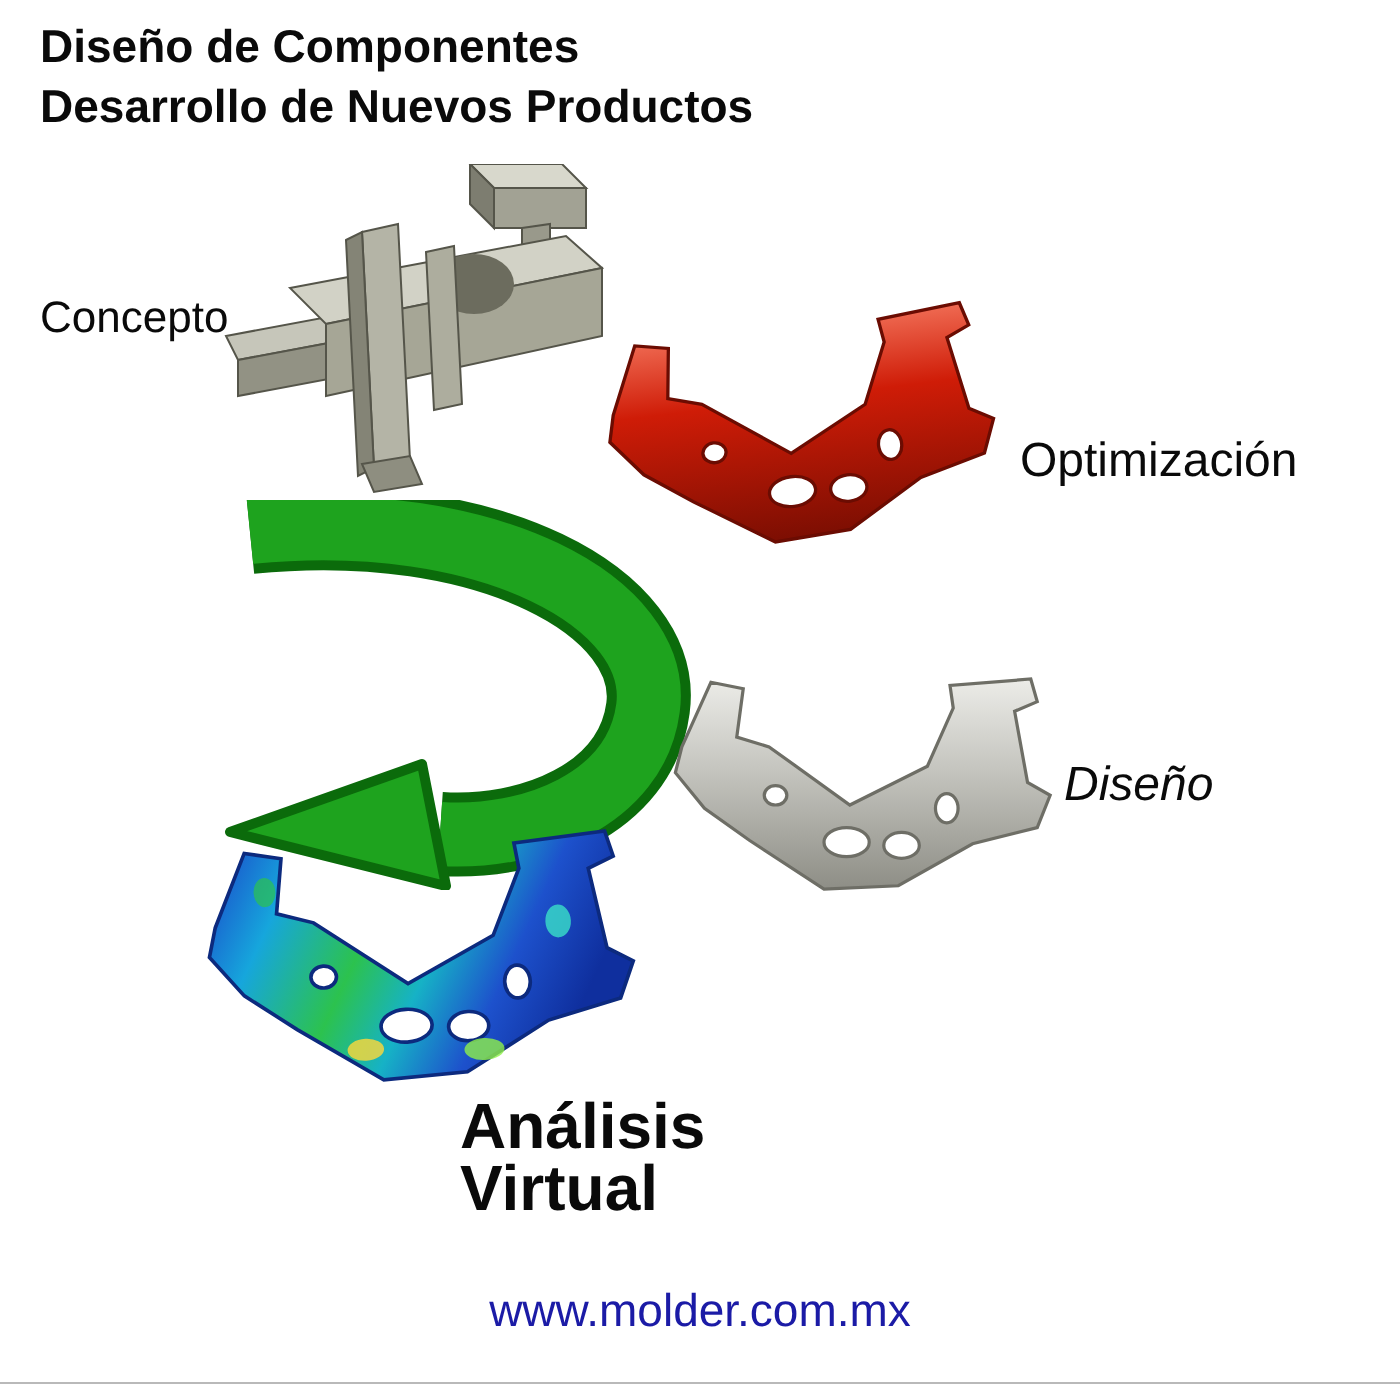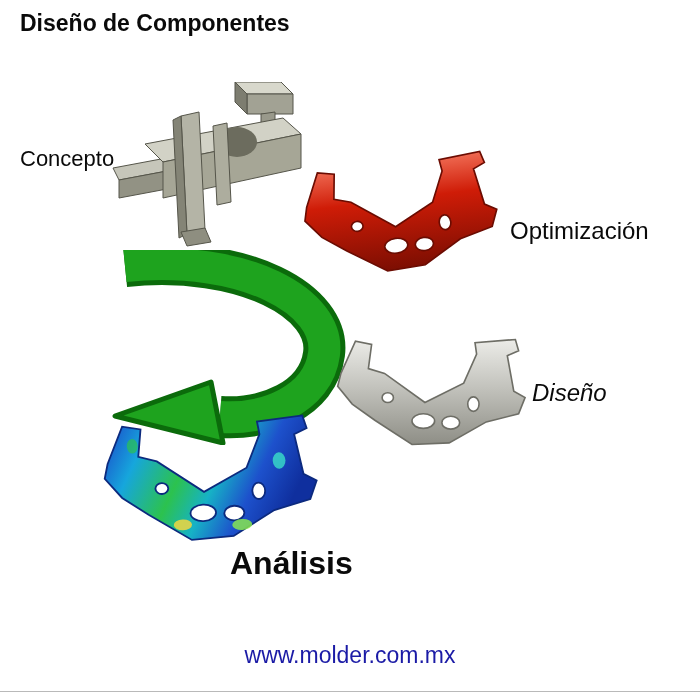--- a/index.html
+++ b/index.html
@@ -56,20 +56,21 @@
         <stop offset="0.45" stop-color="#2cc24e"></stop>
         <stop offset="0.62" stop-color="#16b2c6"></stop>
         <stop offset="0.8" stop-color="#1d51cc"></stop>
         <stop offset="1" stop-color="#0f2f9e"></stop>
       </linearGradient>
     </defs>
   </svg>
 
   <div class="title">
     <div>Diseño de Componentes</div>
+    <div>Desarrollo de Nuevos Productos</div>
   </div>
 
   <svg class="model model-concept" viewBox="0 0 250 185">
     <polygon points="150,0 196,0 208,12 162,12" fill="#d8d8cc" stroke="#55554a" stroke-width="1"></polygon>
     <polygon points="162,12 208,12 208,32 162,32" fill="#a2a294" stroke="#55554a" stroke-width="1"></polygon>
     <polygon points="150,0 162,12 162,32 150,20" fill="#7d7d70" stroke="#55554a" stroke-width="1"></polygon>
     <polygon points="176,32 190,30 190,64 176,66" fill="#99998b" stroke="#55554a" stroke-width="1"></polygon>
     <polygon points="28,86 92,74 98,86 34,98" fill="#c6c6ba" stroke="#55554a" stroke-width="1"></polygon>
     <polygon points="34,98 98,86 98,104 34,116" fill="#929284" stroke="#55554a" stroke-width="1"></polygon>
     <polygon points="60,62 198,36 216,52 78,80" fill="#d2d2c6" stroke="#55554a" stroke-width="1"></polygon>
@@ -102,18 +103,19 @@
 
   <svg class="model model-fea" viewBox="0 0 260 170">
     <use href="#bracket" fill="url(#grad-fea)" stroke="#0c2a7e" stroke-width="2"></use>
     <ellipse cx="95" cy="133" rx="10" ry="6" fill="#ffd83a" opacity="0.8"></ellipse>
     <ellipse cx="160" cy="136" rx="11" ry="6" fill="#8ef04a" opacity="0.8"></ellipse>
     <ellipse cx="204" cy="68" rx="7" ry="9" fill="#3ae0c8" opacity="0.8"></ellipse>
     <ellipse cx="44" cy="44" rx="6" ry="8" fill="#2cc24e" opacity="0.7"></ellipse>
   </svg>
   <div class="stage-label label-analisis">
     <div>Análisis</div>
+    <div>Virtual</div>
   </div>
 
   <div class="footer-link">www.molder.com.mx</div>
 
   <div class="bottom-divider"></div>
 </div>
 
 </body></html>

